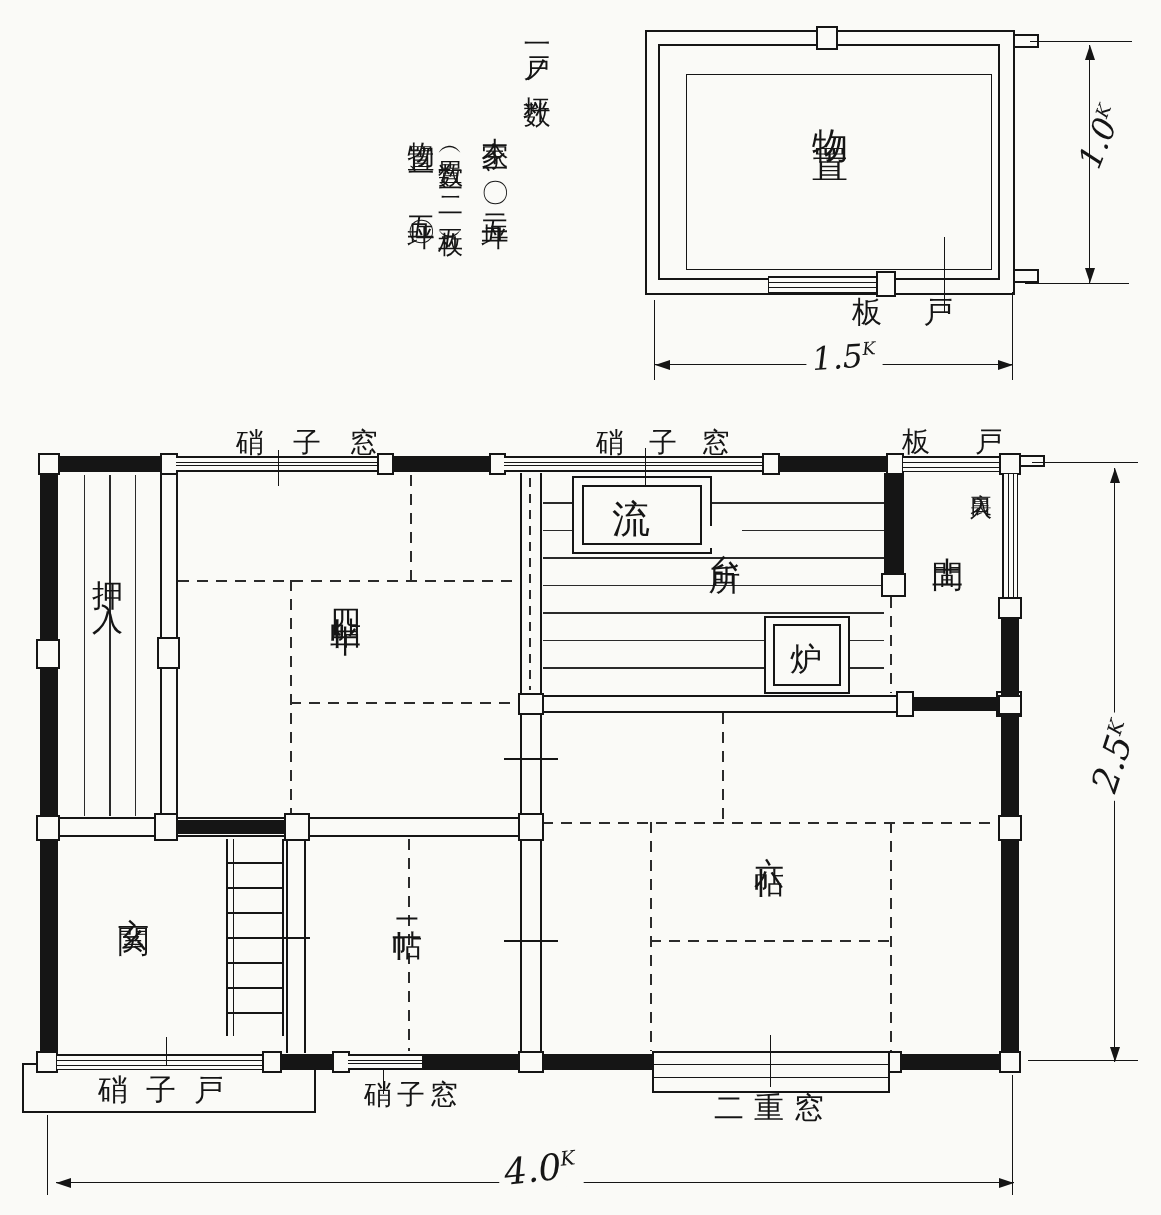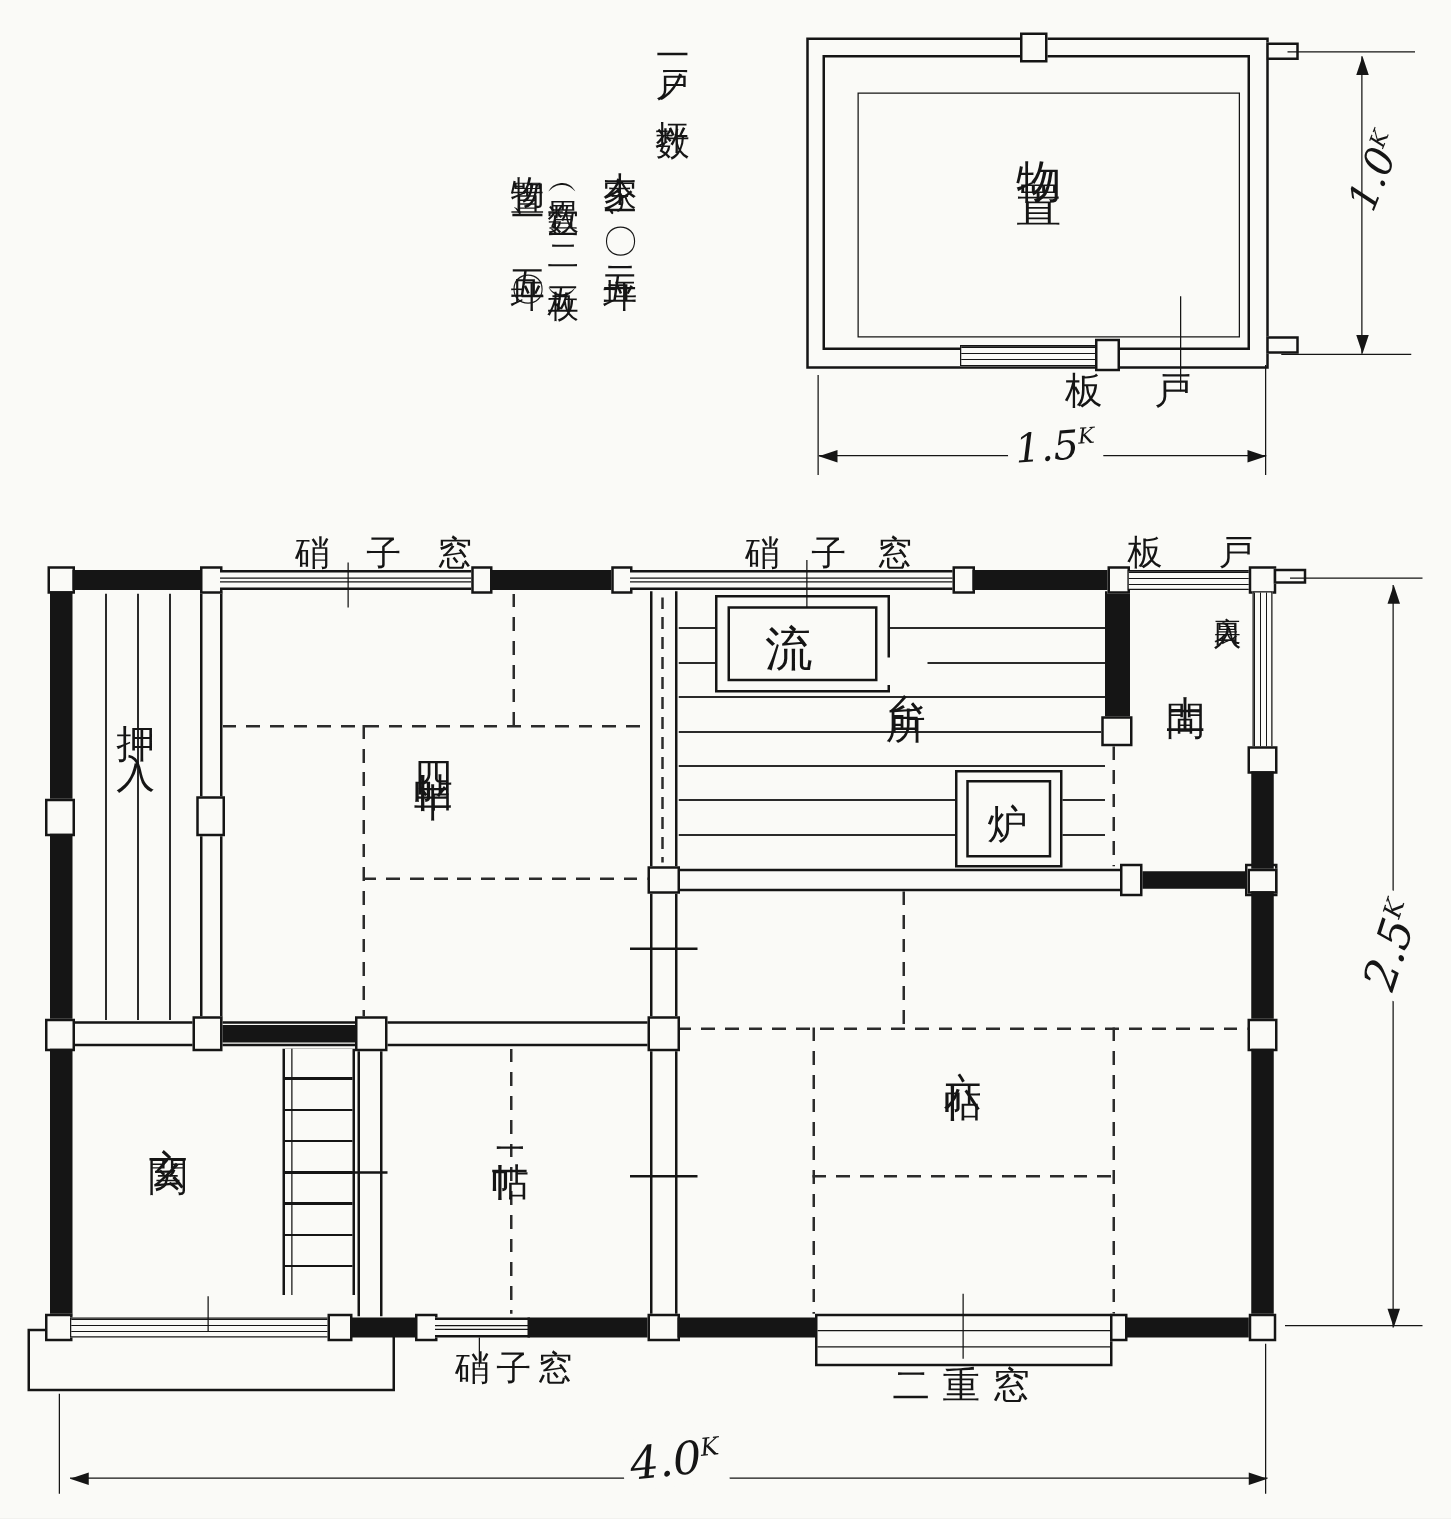--- a/index.html
+++ b/index.html
@@ -176,20 +176,21 @@
   <div class="vlbl" style="left:118px;top:893px;font-size:31px;letter-spacing:10px;">玄関</div>
   <div class="vlbl" style="left:392px;top:896px;font-size:30px;letter-spacing:10px;">二帖</div>
   <div class="vlbl" style="left:754px;top:833px;font-size:30px;letter-spacing:10px;">六帖</div>
 
   <div class="lbl" style="left:236px;top:424px;font-size:28px;letter-spacing:10px;">硝 子 窓</div>
   <div class="abs line-v" style="left:278px;top:450px;height:36px;"></div>
   <div class="lbl" style="left:596px;top:424px;font-size:28px;letter-spacing:8px;">硝 子 窓</div>
   <div class="abs line-v" style="left:645px;top:448px;height:38px;"></div>
   <div class="lbl" style="left:902px;top:423px;font-size:28px;letter-spacing:18px;">板 戸</div>
   <div class="abs line-v" style="left:166px;top:1037px;height:28px;"></div>
+  <div class="lbl" style="left:98px;top:1070px;font-size:30px;letter-spacing:18px;">硝子戸</div>
   <div class="abs line-v" style="left:383px;top:1070px;height:24px;"></div>
   <div class="lbl" style="left:364px;top:1076px;font-size:28px;letter-spacing:5px;">硝子窓</div>
   <div class="abs line-v" style="left:770px;top:1035px;height:52px;"></div>
   <div class="lbl" style="left:714px;top:1088px;font-size:30px;letter-spacing:10px;">二重窓</div>
 
   <div class="abs line-v" style="left:47px;top:1115px;height:80px;"></div>
   <div class="abs line-v" style="left:1012px;top:1075px;height:120px;"></div>
   <div class="abs line-h" style="left:56px;top:1182px;width:958px;"></div>
   <div class="ah ah-l" style="left:56px;top:1178px;"></div>
   <div class="ah ah-r" style="left:999px;top:1178px;"></div>

